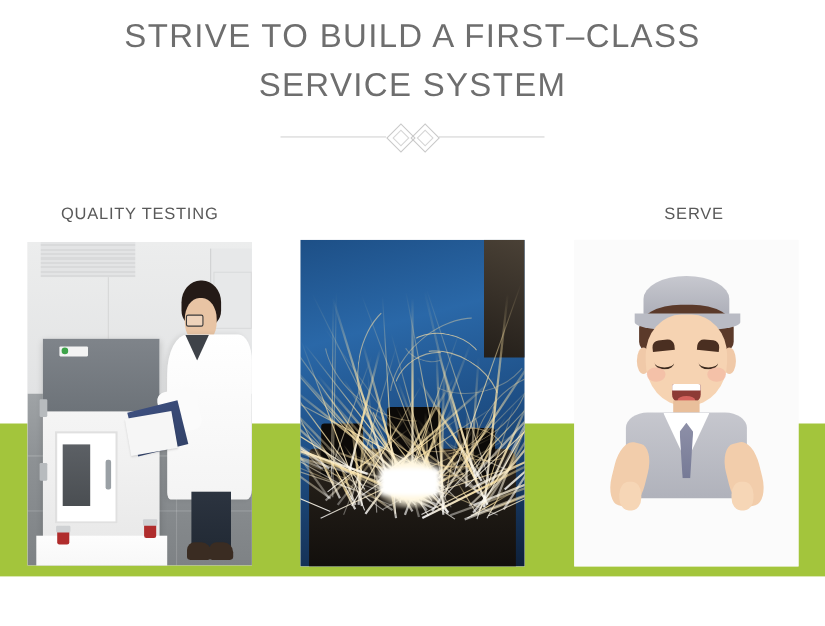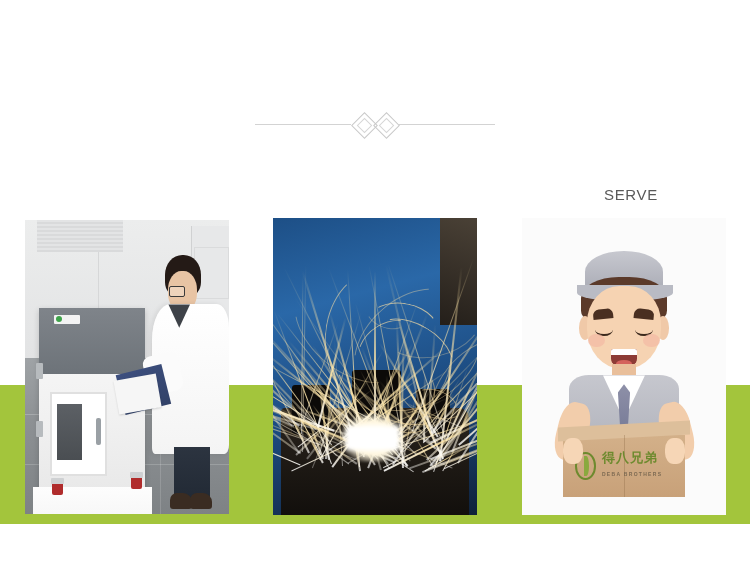--- a/index.html
+++ b/index.html
@@ -220,34 +220,39 @@
     font-size:13px;font-weight:700;letter-spacing:1px;line-height:13px;
     font-family:"DejaVu Sans",sans-serif;}
   .serve .logo-en{position:absolute;left:32%;top:58%;color:#7d6a52;
     font-size:5px;font-weight:700;letter-spacing:1.3px;}
 </style>
 </head>
 <body>
 
 <div id="page">
 
+  <div class="headline">STRIVE TO BUILD A FIRST–CLASS
+SERVICE SYSTEM</div>
 
   <div class="divider">
     <div class="rule left"></div>
     <div class="rule right"></div>
     <div class="gem g1">
       <div class="inner"></div>
     </div>
     <div class="gem g2">
       <div class="inner"></div>
     </div>
   </div>
 
   <div class="green-band"></div>
 
+  <div class="col c1">
+    <div class="col-label">QUALITY TESTING</div>
+  </div>
   <div class="col c3">
     <div class="col-label">SERVE</div>
   </div>
 
   <div class="photo p1">
     <div class="lab">
       <div class="wall"></div>
       <div class="wall-seam"></div>
       <div class="blind"></div>
       <div class="cabinet-r"></div>
@@ -491,25 +496,18 @@
         <div class="tongue"></div>
       </div>
       <div class="neck"></div>
       <div class="shirt"></div>
       <div class="vest">
         <div class="notch"></div>
       </div>
       <div class="tie"></div>
       <div class="arm l"></div>
       <div class="arm r"></div>
-      <div class="box">
-        <div class="lid"></div>
-        <div class="seam"></div>
-        <div class="logo-mark"></div>
-        <div class="logo-cn">得八兄弟</div>
-        <div class="logo-en">DEBA BROTHERS</div>
-      </div>
       <div class="hand l"></div>
       <div class="hand r"></div>
     </div>
   </div>
 
 </div>
 
 </body></html>

